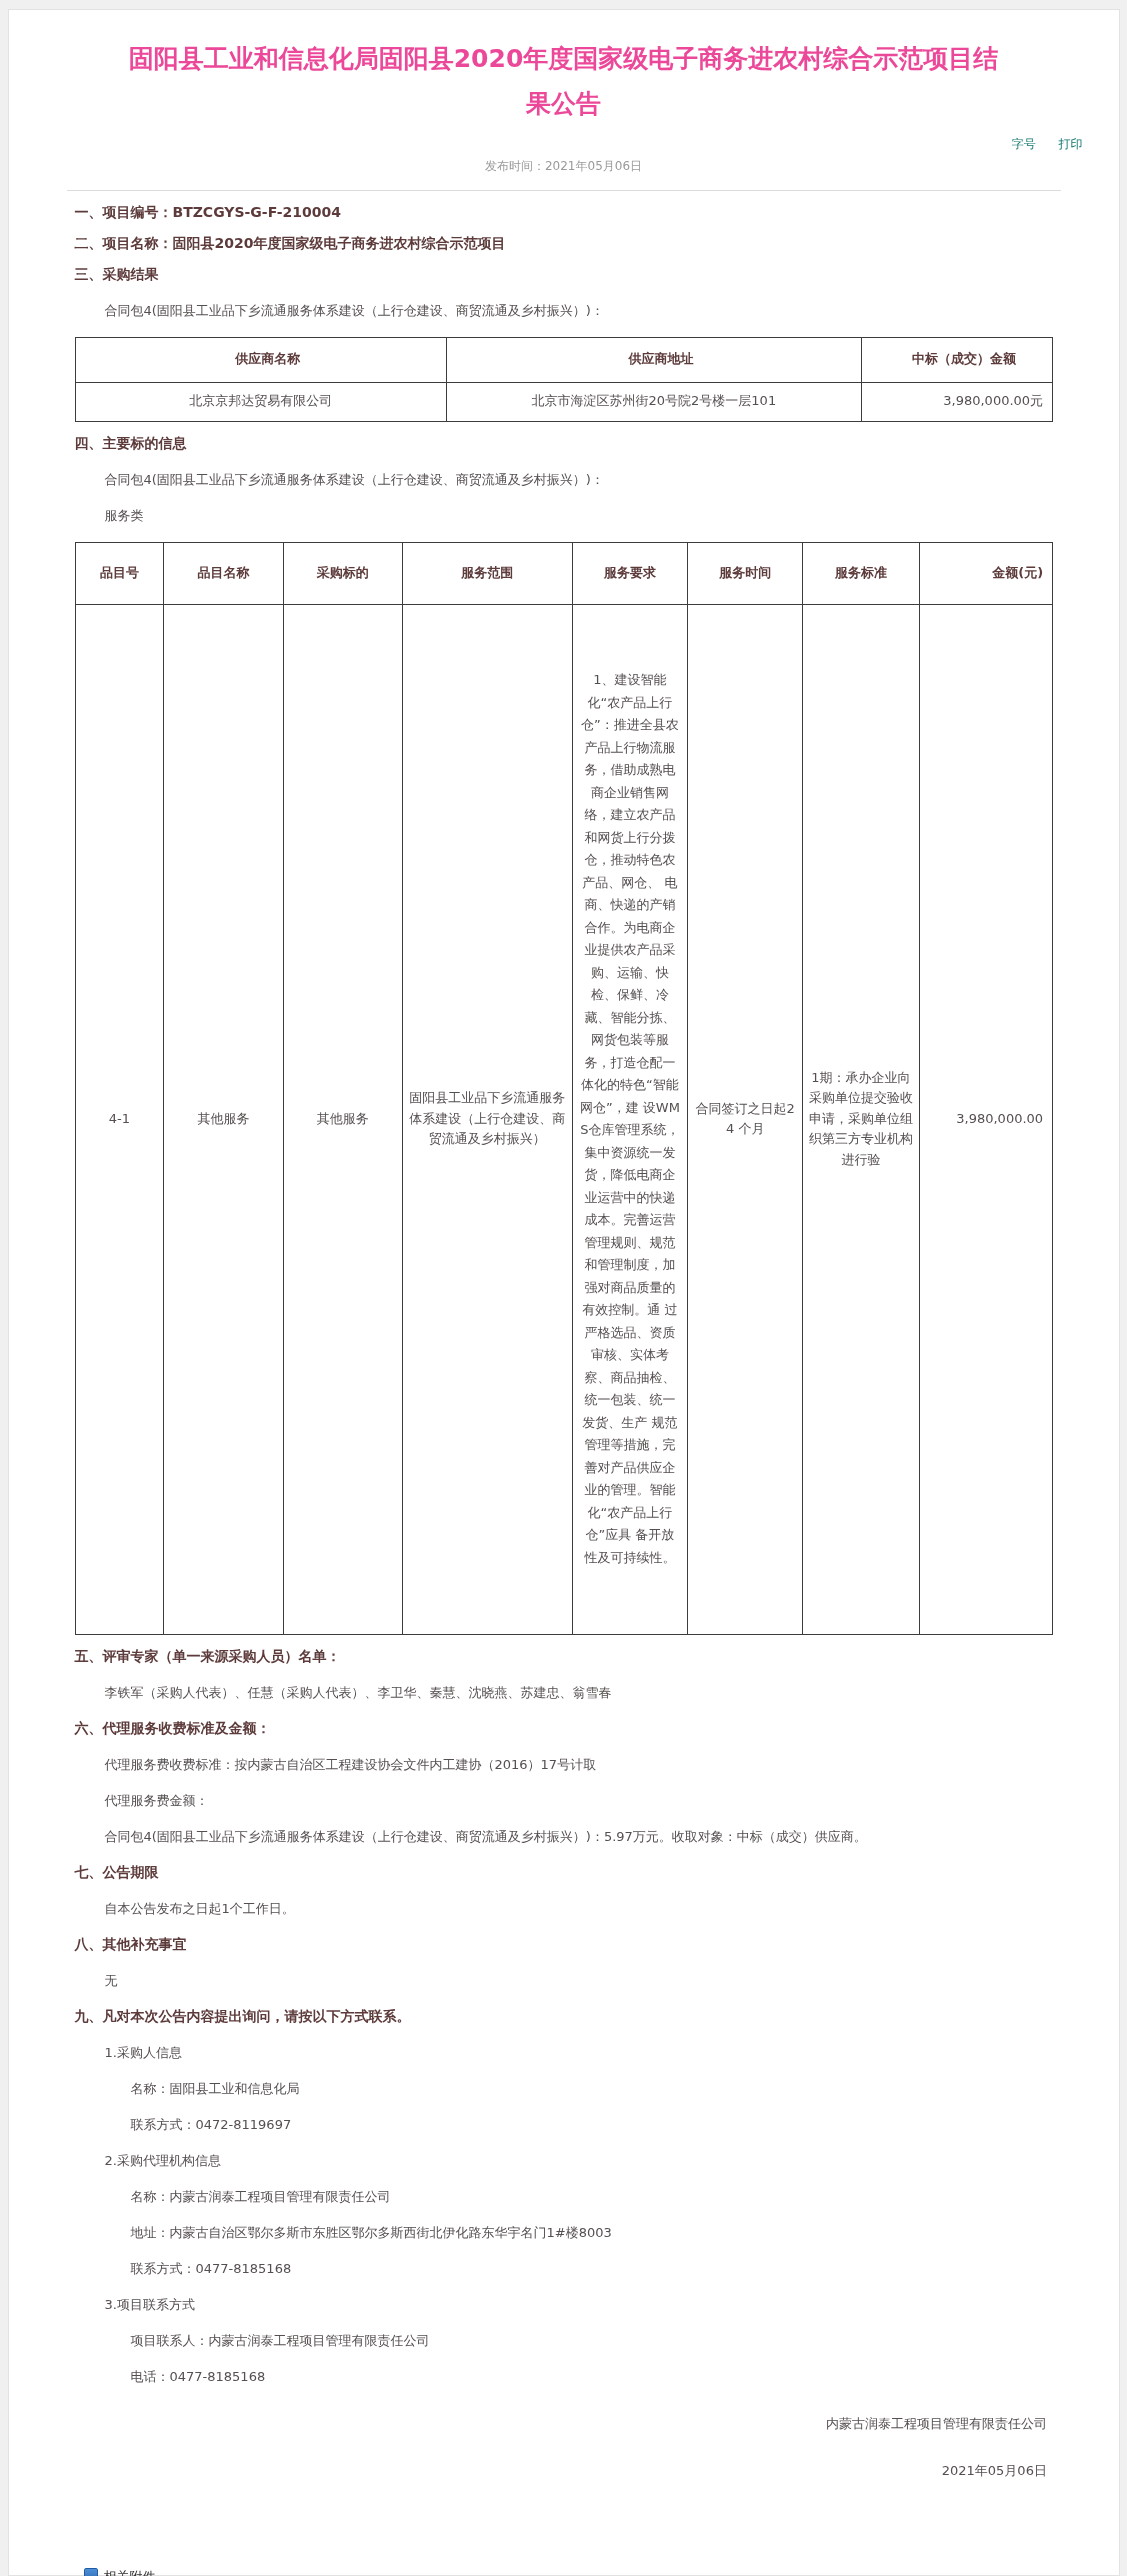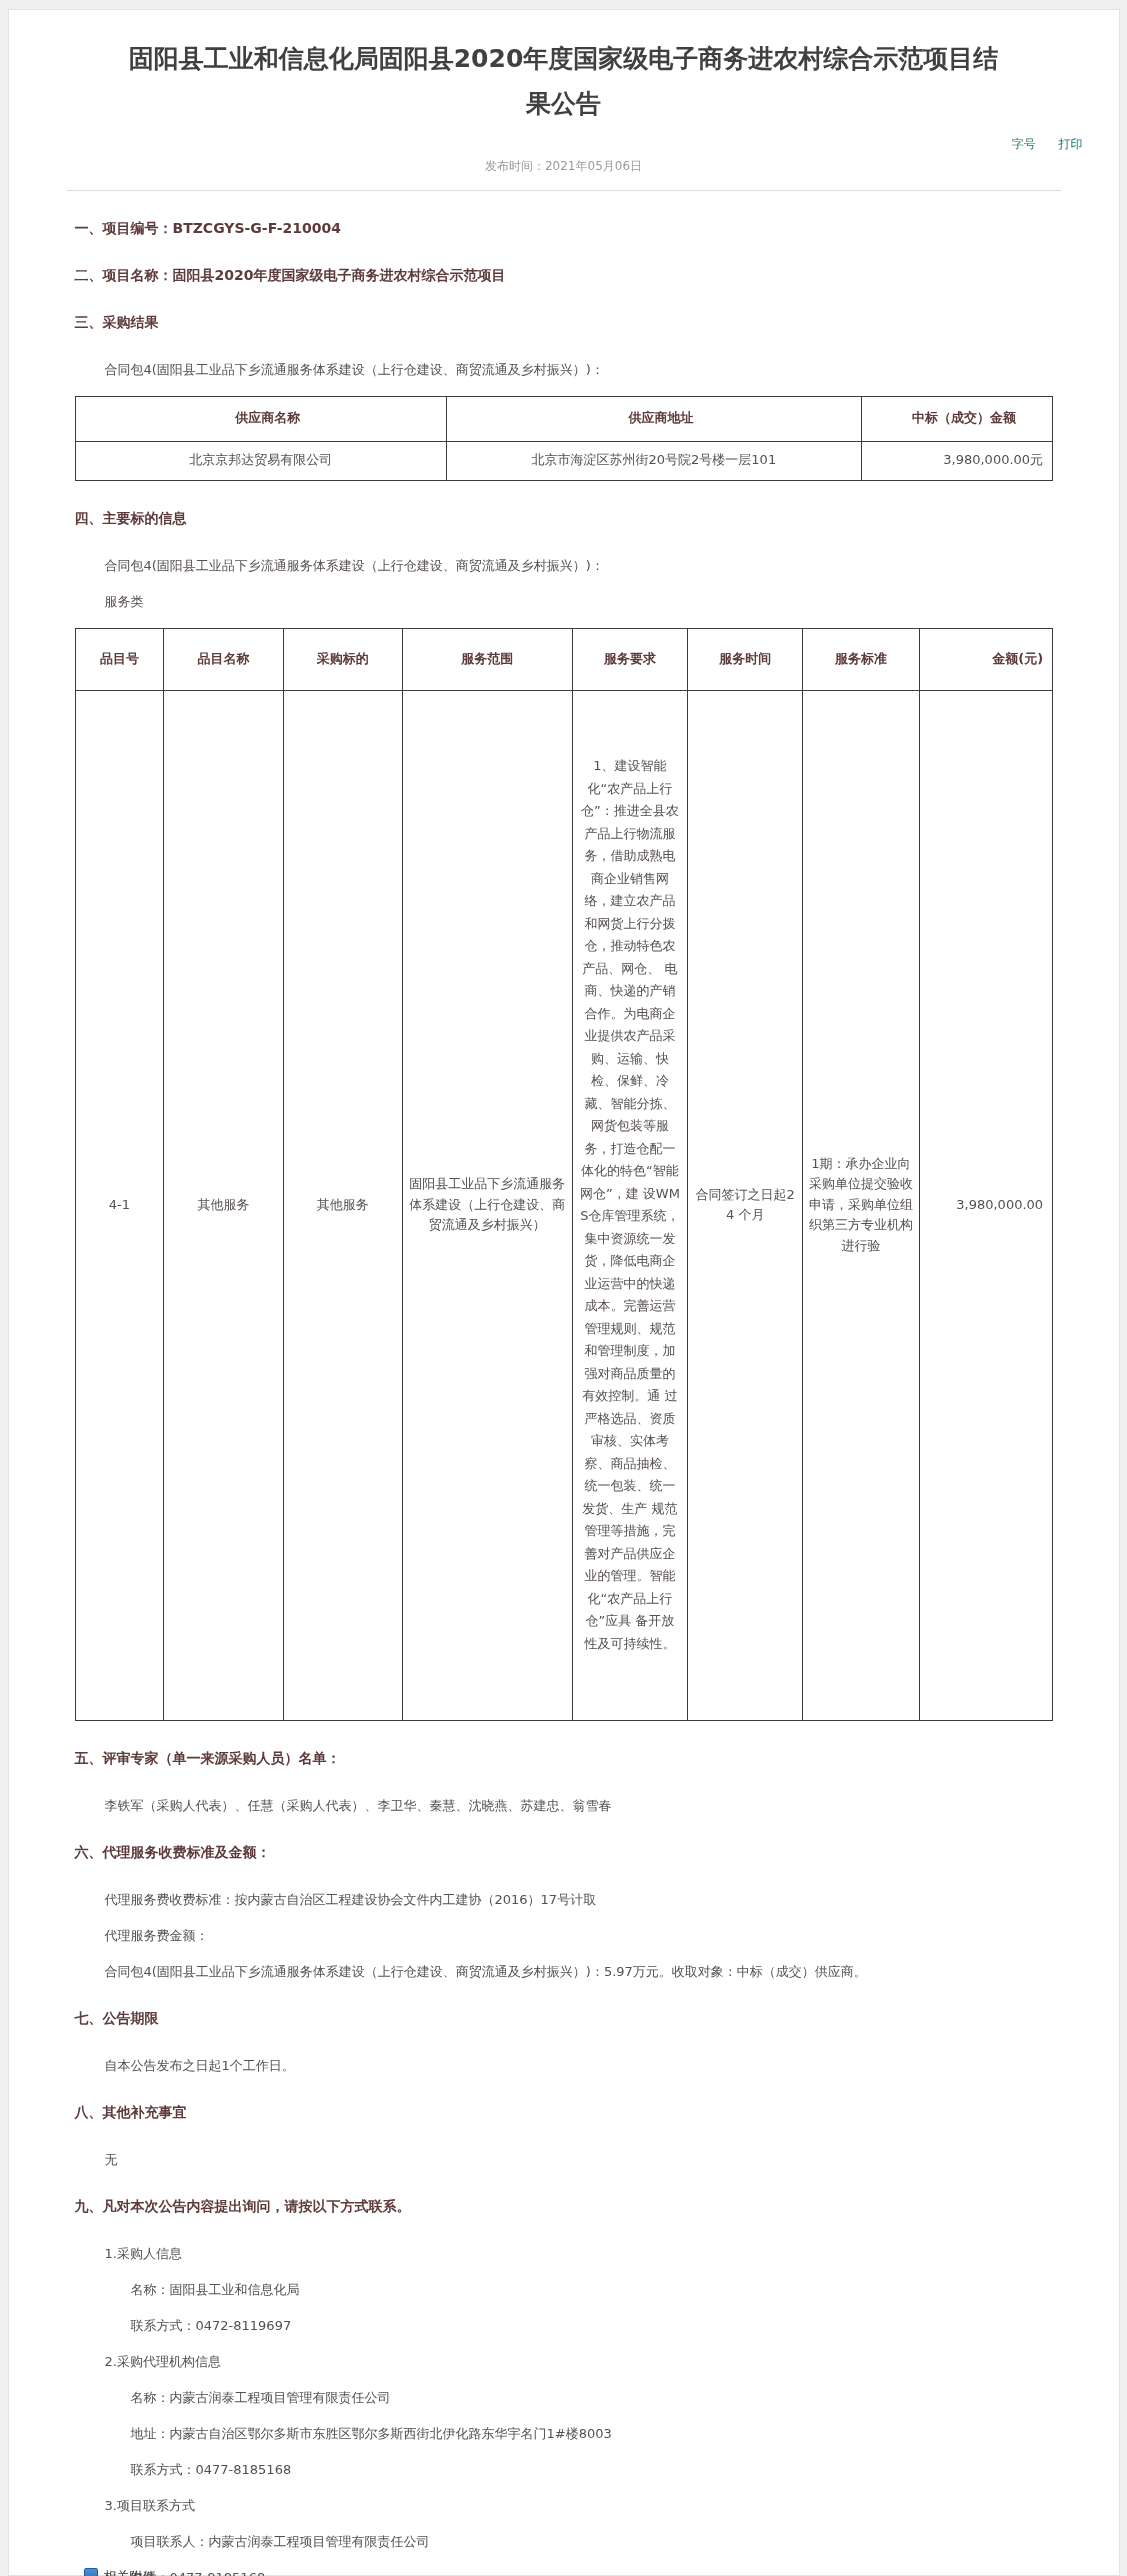--- a/index.html
+++ b/index.html
@@ -17,21 +17,21 @@
     width:1112px; height:2567px;
     background:#ffffff;
     border:0.9px solid #e2e2e2;
   }
   .doc-title {
     margin:26px auto 0;
     max-width:891px;
     text-align:center;
     font-size:25px;
     font-weight:bold;
-    color:#404040;
+    color:#ec4899;
     line-height:1.8;
   }
   .tools {
     text-align:right;
     padding-right:36px;
     font-size:12px;
     color:#0f766e;
     margin-top:9.4px;
     height:17px;
   }
@@ -39,21 +39,21 @@
   .publish {
     text-align:center;
     font-size:12px;
     color:#9a9a9a;
     margin-top:5px;
   }
   .divider { height:0.9px; background:#dcdcdc; margin:15px 58px 0; }
   .content { padding:0 66px; font-size:13px; }
   .sec {
     font-size:14px; font-weight:bold; color:#5d3b3b;
-    margin:28px 0; line-height:19px;
+    margin:12px 0; line-height:19px;
   }
   .ind  { margin:17px 0 17px 30px; line-height:19px; }
   .ind2 { margin:17px 0 17px 30px; line-height:19px; }
   .ind3 { margin:17px 0 17px 56px; line-height:19px; }
   table { border-collapse:collapse; width:100%; table-layout:fixed; }
   th, td {
     border:0.9px solid #3c3c3c;
     text-align:center;
     vertical-align:middle;
     padding:3.7px 5.6px;

